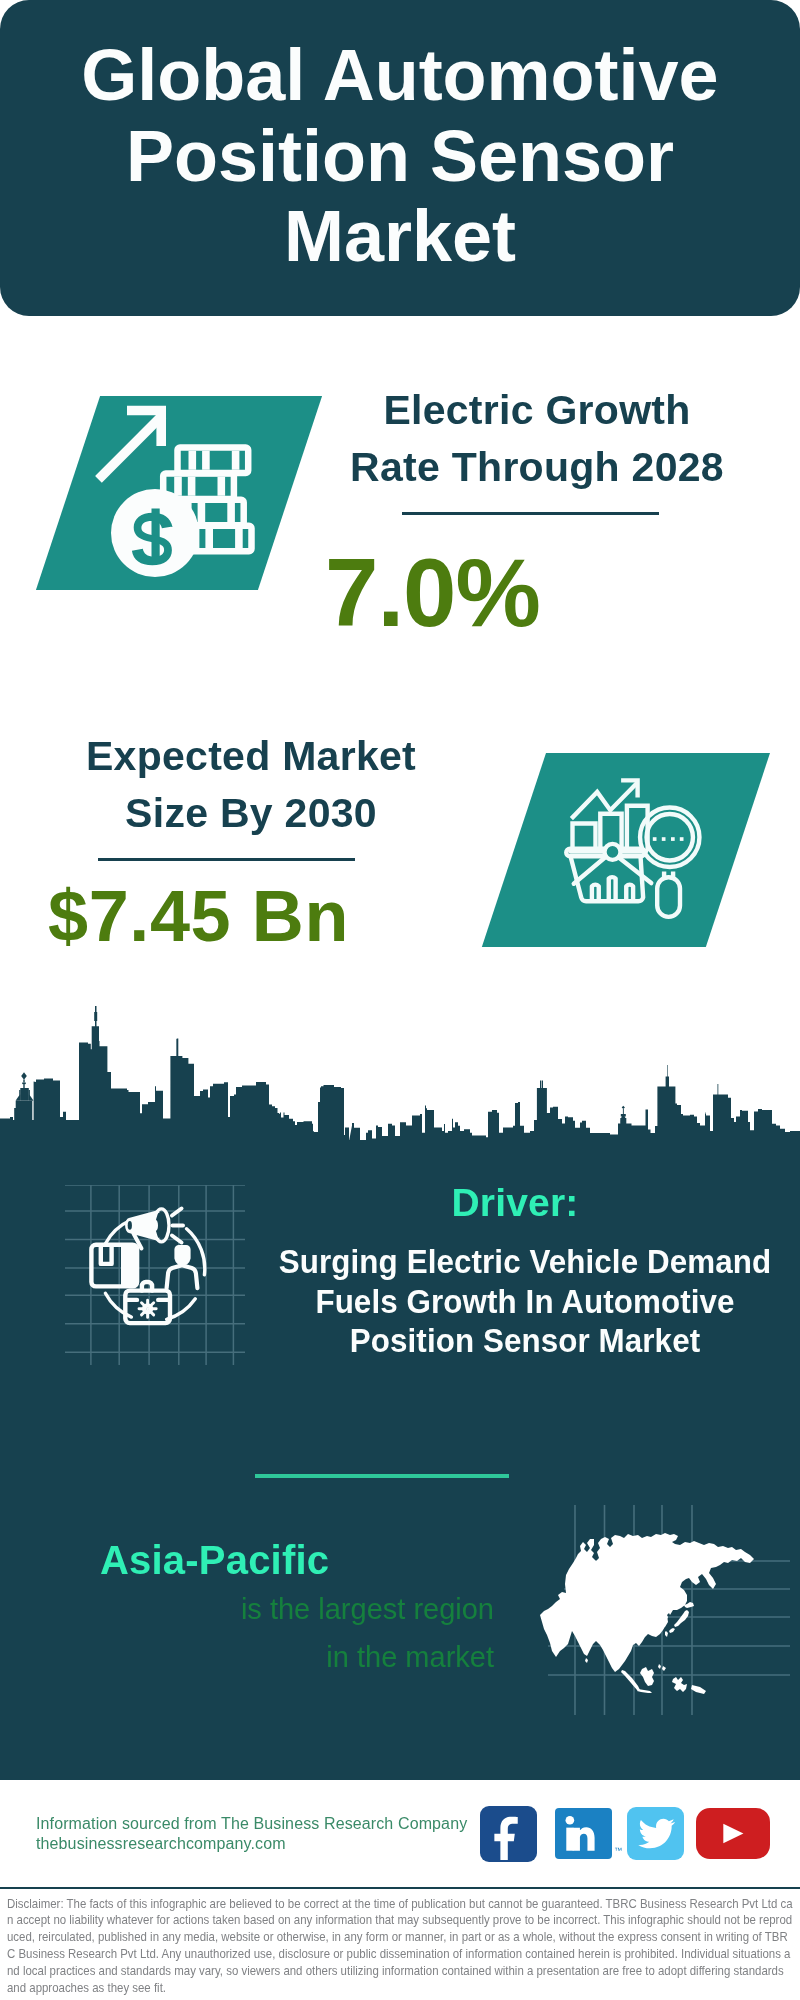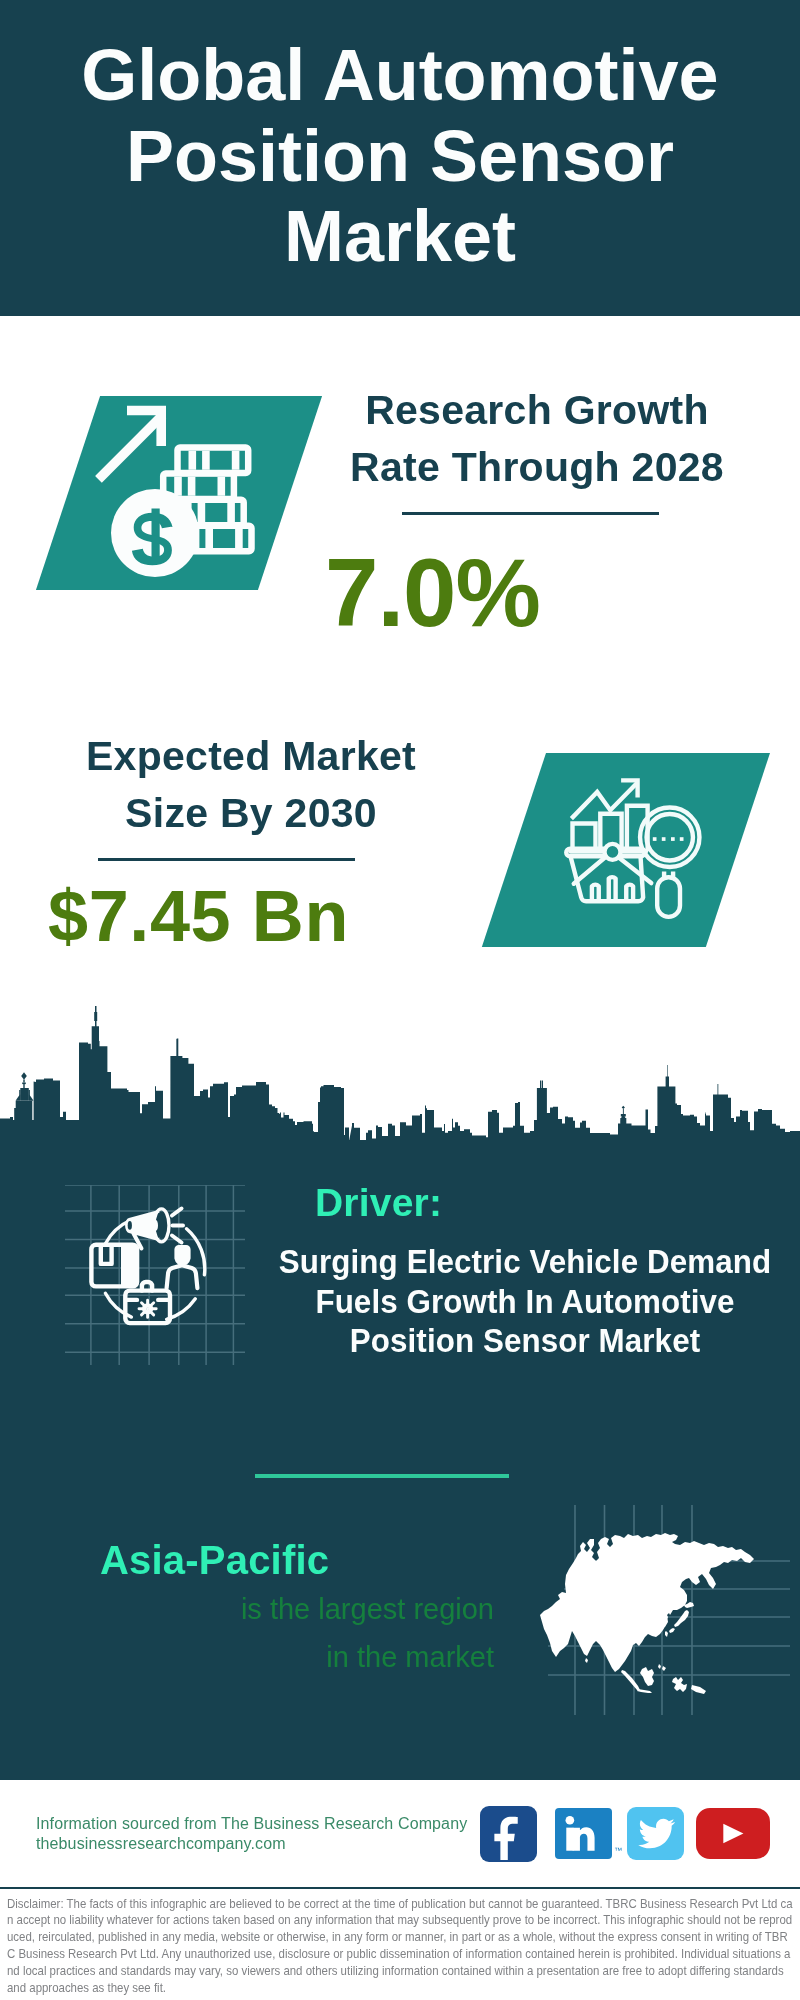--- a/index.html
+++ b/index.html
@@ -1,20 +1,20 @@
 <!DOCTYPE html>
 <html><head>
 <meta charset="utf-8">
 <style>
   * { margin:0; padding:0; box-sizing:border-box; }
   html,body { width:800px; height:2000px; }
   body { font-family:"Liberation Sans", sans-serif; background:#ffffff; overflow:hidden; }
   .page { position:relative; width:800px; height:2000px; }
   
-  .header { position:absolute; left:0; top:0; width:800px; height:316px; background:#17414F; }
+  .header { position:absolute; left:0; top:0; width:800px; height:316px; background:#17414F;border-radius:29px; }
   .header h1 { position:absolute; left:50px; top:35px; width:700px; text-align:center;
     color:#fbfdfd; font-size:72px; font-weight:bold; line-height:80.5px; letter-spacing:0px; }
   
   .mid { position:absolute; left:0; top:0; width:800px; height:2000px; }
   
   .bottom { position:absolute; left:0; top:0; width:800px; height:2000px; }
   .bottom-bg { position:absolute; left:0; top:1140px; width:800px; height:640px; background:#17414F; z-index:-1; }
 
   
   .para { position:absolute; background:#1C8F87; transform:skewX(-18.3deg); }
@@ -29,21 +29,21 @@
   .s1l { left:337px; top:382px; width:400px; font-size:41px; line-height:57.4px; letter-spacing:0.28px; }
   .s1r { left:402px; top:512px; width:257px; }
   .s1v { left:325px; top:543px; width:400px; font-size:96px; line-height:100px; letter-spacing:-1px; }
   .para2 { left:513.5px; top:753px; width:224px; height:193.5px; }
   .ico2 { left:555px; top:765px; width:160px; height:160px; }
   .s2l { left:51px; top:728px; width:400px; font-size:41px; line-height:57.4px; letter-spacing:0.28px; }
   .s2r { left:98px; top:858px; width:257px; }
   .s2v { left:48px; top:879px; width:400px; font-size:72px; line-height:74px; letter-spacing:0.6px; }
   .skyline { position:absolute; left:0; top:986px; width:800px; height:160px; }
   .driver-icon-box { position:absolute; left:65px; top:1185px; width:180px; height:180px; }
-  .driver-head { position:absolute; left:315px; top:1181px; width:400px; 
+  .driver-head { position:absolute; left:315px; top:1181px; width:400px; text-align:center;
     color:#2FEFB5; font-size:39px; font-weight:bold; letter-spacing:0.2px; }
   .driver-text { position:absolute; left:225px; top:1242px; width:600px; text-align:center;
     color:#fbfdfd; font-size:34px; font-weight:bold; line-height:39.7px; letter-spacing:0.1px; white-space:nowrap;
     transform:scaleX(0.922); transform-origin:center top; }
   .mid-rule { position:absolute; left:255px; top:1474px; width:254px; height:4px; background:#2FC79A; }
   .region-head { position:absolute; left:100px; top:1538px; width:400px; 
     color:#2FEFB5; font-size:40px; font-weight:bold; letter-spacing:0.2px; }
   .region-text { position:absolute; left:94px; top:1586px; width:400px; text-align:right;
     color:#15803d; font-size:29px; line-height:47.8px; white-space:nowrap; }
   .map-box { position:absolute; left:540px; top:1505px; width:250px; height:210px; }
@@ -96,21 +96,21 @@
         </g>
 
         <circle cx="70" cy="140" r="44" fill="#fbfdfd"></circle>
         <g fill="#1C8F87">
           <rect x="66.5" y="115.5" width="8.2" height="51.5"></rect>
           <path d="M87.5 133.5 l-10.6 1.8 c-0.7 -4.4 -4.3 -7.2 -10.3 -7.2 c-6.6 0 -10.2 2.6 -10.2 6.6 c0 3.4 2.3 5.3 8.2 6.7 l8.9 2.1 c9.1 2.2 13.4 6.4 13.4 13.7 c0 9 -7.6 15.1 -19.6 15.1 c-11.6 0 -19.1 -5.4 -20.4 -14.6 l10.9 -1.9 c0.9 5 4.6 7.8 10.9 7.8 c6.6 0 10.4 -2.6 10.4 -6.7 c0 -3.4 -2.2 -5.3 -8.3 -6.8 l-9 -2.2 c-8.9 -2.2 -13.1 -6.5 -13.1 -13.6 c0 -8.7 7.5 -14.6 18.9 -14.6 c11.1 0 18.1 5 19.9 14.3 z"></path>
         </g>
       </svg>
     </div>
     <div class="stat-label s1l">
-      <span>Research Growth</span><br>
+      <span>Electric Growth</span><br>
       <span>Rate Through 2028</span>
     </div>
     <div class="stat-rule s1r"></div>
     <div class="stat-value s1v">7.0%</div>
 
     <div class="para para2"></div>
     <div class="icon-wrap ico2">
       <svg viewBox="0 0 160 160" width="160" height="160">
         <g fill="none" stroke="#f2fbfa" stroke-width="4.4" stroke-linecap="butt" stroke-linejoin="miter">
 

